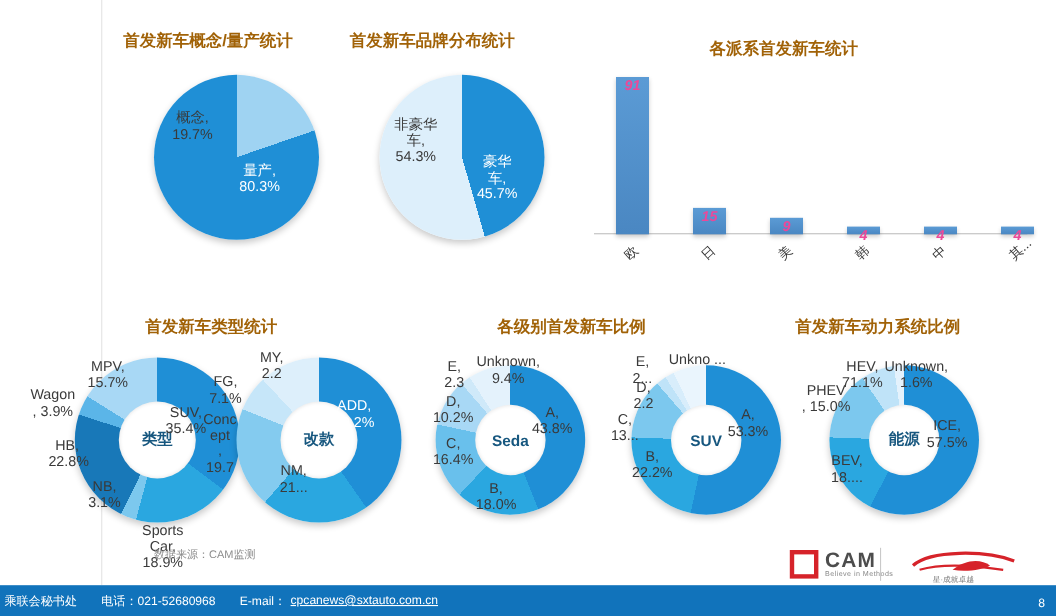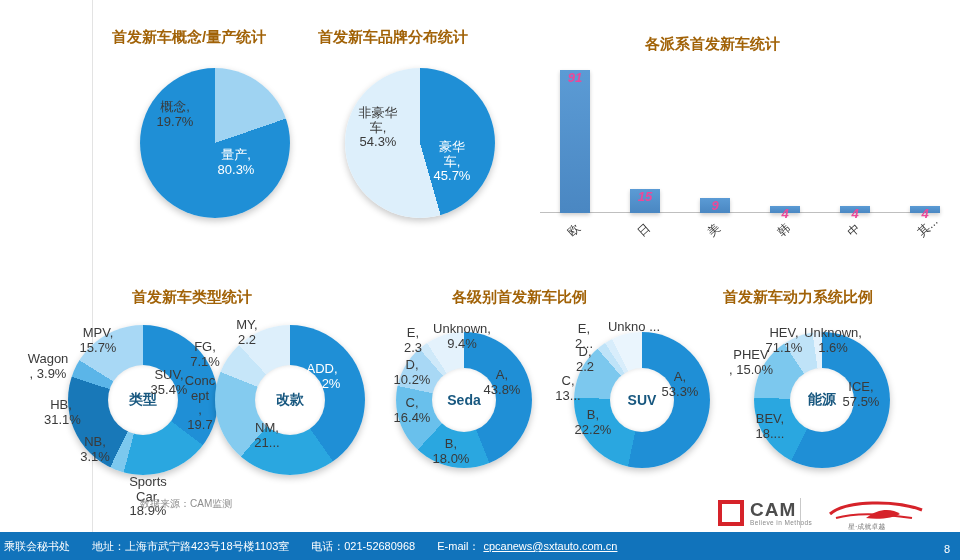--- a/index.html
+++ b/index.html
@@ -171,21 +171,21 @@
         #5bb5e8 288deg 302deg,
         #a8d8f5 302deg 360deg);"></div>
 <div class="donut-hole" style="left:108px;top:365px;width:70px;height:70px;">类型</div>
 <div class="lbl" style="left:144px;top:368px;width:50px;">SUV,
 35.4%</div>
 <div class="lbl" style="left:117px;top:435px;width:62px;margin-top:40px;">Sports Car,
 18.9%</div>
 <div class="lbl" style="left:74px;top:435px;width:42px;">NB,
 3.1%</div>
 <div class="lbl" style="left:44px;top:398px;width:34px;">HB,
-31.1%</div>
+22.8%</div>
 <div class="lbl" style="left:22px;top:352px;width:52px;">Wagon
 , 3.9%</div>
 <div class="lbl" style="left:74px;top:326px;width:48px;">MPV,
 15.7%</div>
 
 <div class="pie" style="left:215px;top:325px;width:150px;height:150px;
      background:conic-gradient(from 0deg,
         #1f8fd6 0deg 145deg,
         #2aa7e0 145deg 221deg,
         #84cbef 221deg 292deg,
@@ -281,18 +281,17 @@
   <svg width="110" height="26" viewBox="0 0 110 26">
     <path d="M4 16 C20 2, 70 2, 96 12" stroke="#d6232a" stroke-width="3" fill="none"></path>
     <path d="M40 20 C52 10, 66 10, 74 16 C68 20, 52 22, 40 20 Z" fill="#d6232a"></path>
     <path d="M10 20 C30 14, 60 16, 86 20" stroke="#d6232a" stroke-width="2" fill="none"></path>
   </svg>
   <div class="cap">星·成就卓越</div>
 </div>
 
 <div id="footer-bar">
   <span class="seg first">乘联会秘书处</span>
-  <span class="seg">地址：上海市武宁路423号18号楼1103室</span>
   <span class="seg">电话：021-52680968</span>
   <span class="seg">E-mail：</span>
   <a class="seg" href="#" style="margin-left:-18px;">cpcanews@sxtauto.com.cn</a>
 </div>
 <div id="page-num">8</div>
 
 </body></html>

